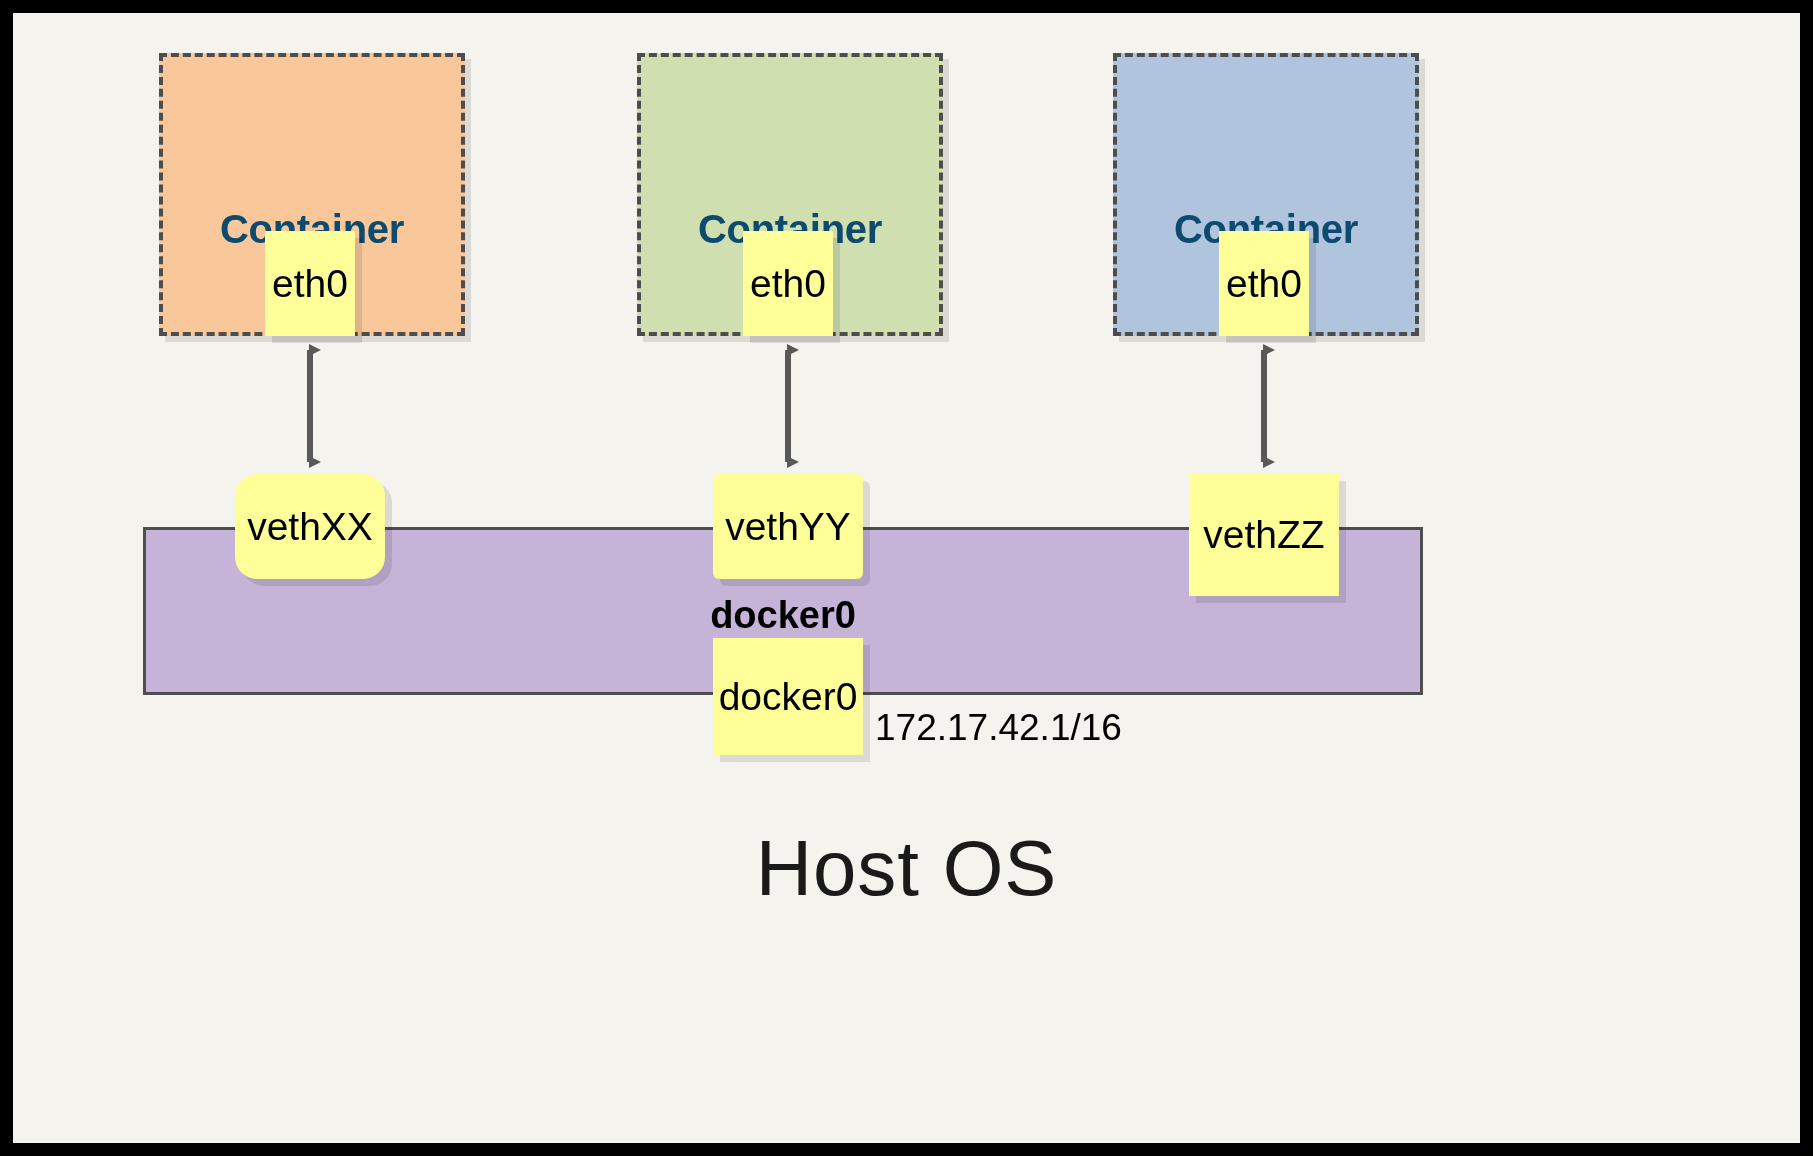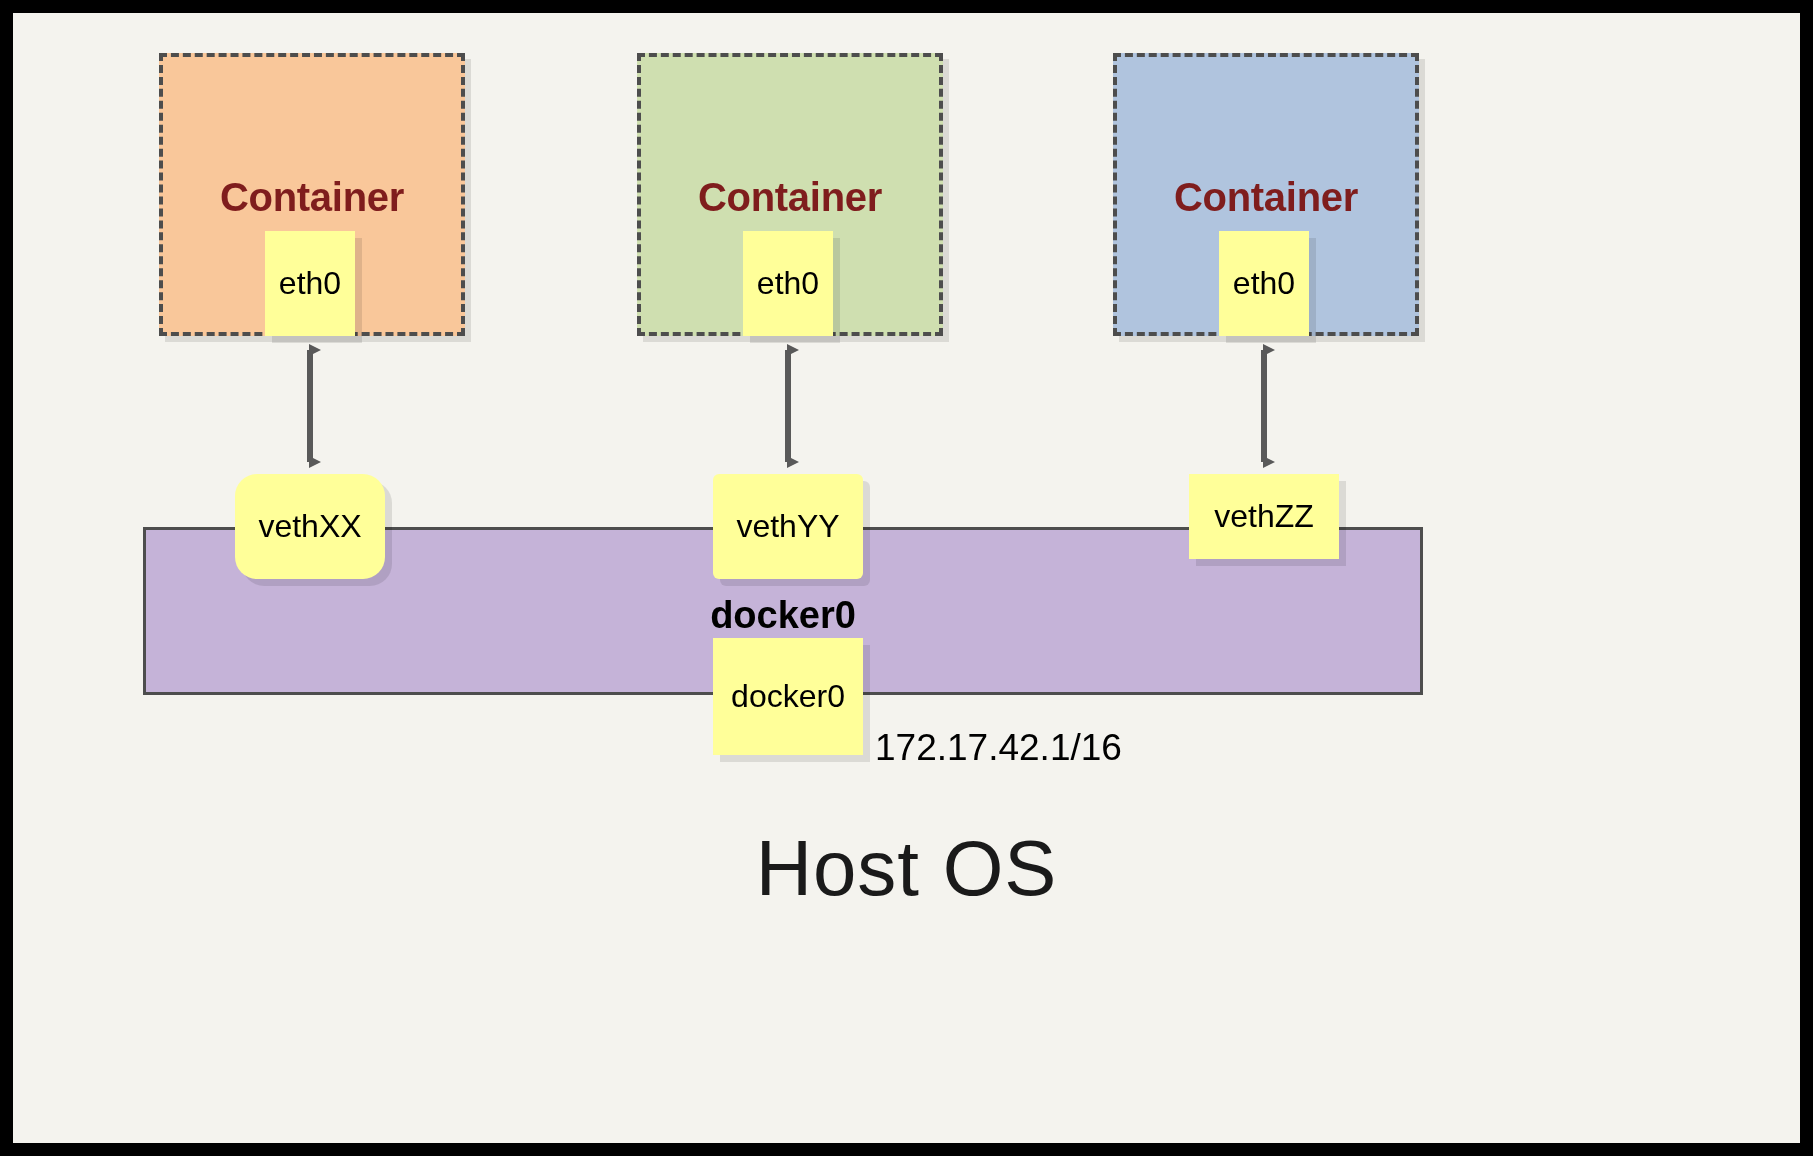--- a/index.html
+++ b/index.html
@@ -34,35 +34,36 @@
     box-sizing: border-box;
     box-shadow: 6px 6px 0 rgba(0,0,0,0.10);
   }
   .container-title {
     position: absolute;
     left: 0;
     right: 0;
     text-align: center;
     font-size: 40px;
     font-weight: bold;
-    color: #7f1d1d;
+    color: #0c4a6e;
     letter-spacing: -0.3px;
     white-space: nowrap;
+    margin-top: 32px;
   }
 
   
   .chip {
     position: absolute;
     background: #ffff99;
     box-sizing: border-box;
     box-shadow: 7px 7px 0 rgba(0,0,0,0.10);
     display: flex;
     align-items: center;
     justify-content: center;
-    font-size: 32px;
+    font-size: 39px;
     color: #000000;
     white-space: nowrap;
   }
 
   
   #bridge-bar {
     position: absolute;
     background: #c5b3d8;
     border: 3px solid #4d4d4d;
     box-sizing: border-box;
@@ -159,22 +160,22 @@
       </defs>
       <line x1="15" y1="14" x2="15" y2="126" stroke="#595959" stroke-width="6" marker-start="url(#ah3-up)" marker-end="url(#ah3-dn)"></line>
     </svg>
 
     <div id="bridge-bar" style="left:130px; top:514px; width:1280px; height:168px;">
       <div id="bridge-label" style="top:64px;">docker0</div>
     </div>
 
     <div class="chip" style="left:222px; top:461px; width:150px; height:105px;border-radius:22px;">vethXX</div>
     <div class="chip" style="left:700px; top:461px; width:150px; height:105px;border-radius:6px;">vethYY</div>
-    <div class="chip" style="left:1176px; top:461px; width:150px; height:85px;">vethZZ</div>
+    <div class="chip" style="left:1176px; top:461px; width:150px; height:122px;">vethZZ</div>
 
     <div class="chip" style="left:700px; top:625px; width:150px; height:117px;">docker0</div>
 
-    <div id="ip-label" style="left:862px; top:714px;">172.17.42.1/16</div>
+    <div id="ip-label" style="left:862px; top:694px;">172.17.42.1/16</div>
 
     <div id="host-os" style="top:810px;">Host OS</div>
 
   </div>
 </div>
 
 </body></html>

